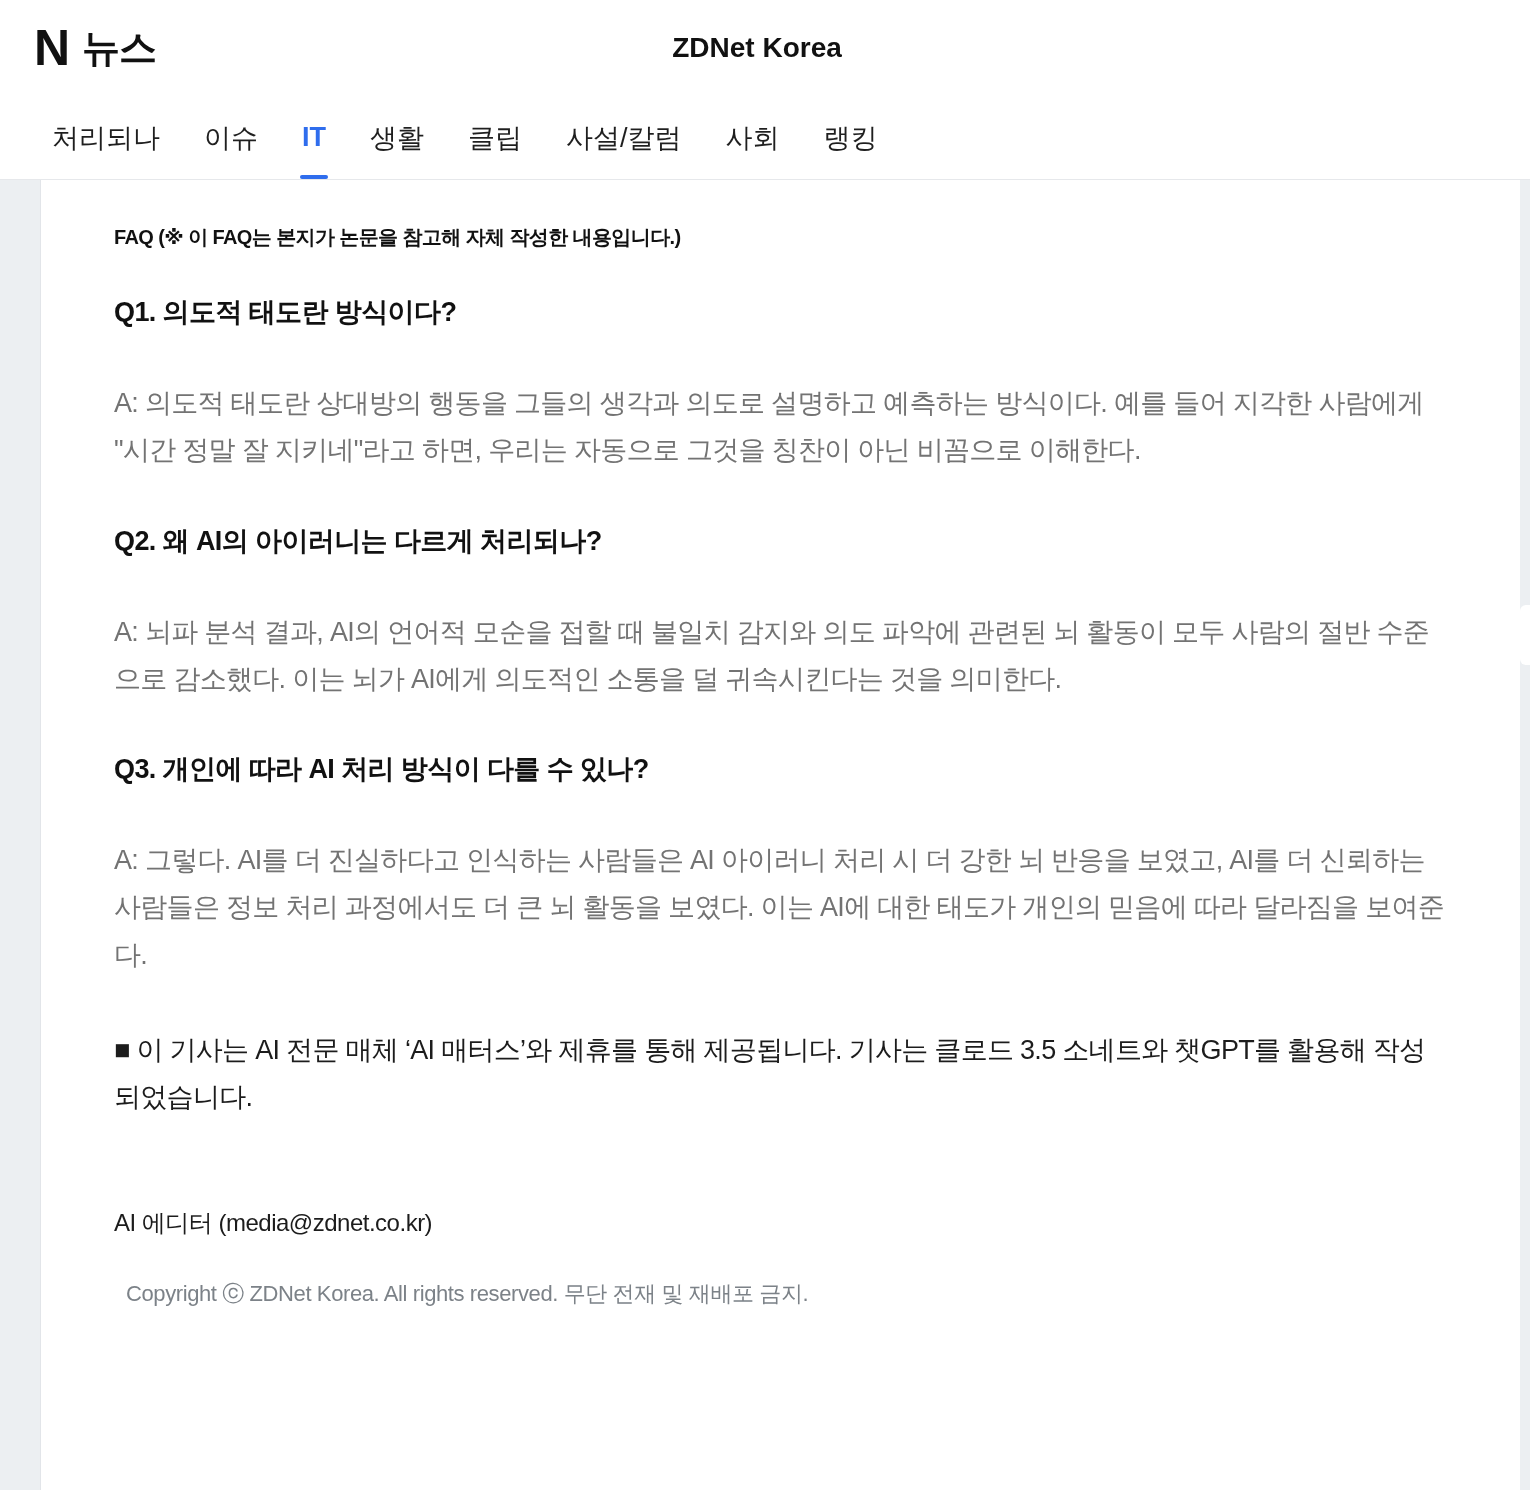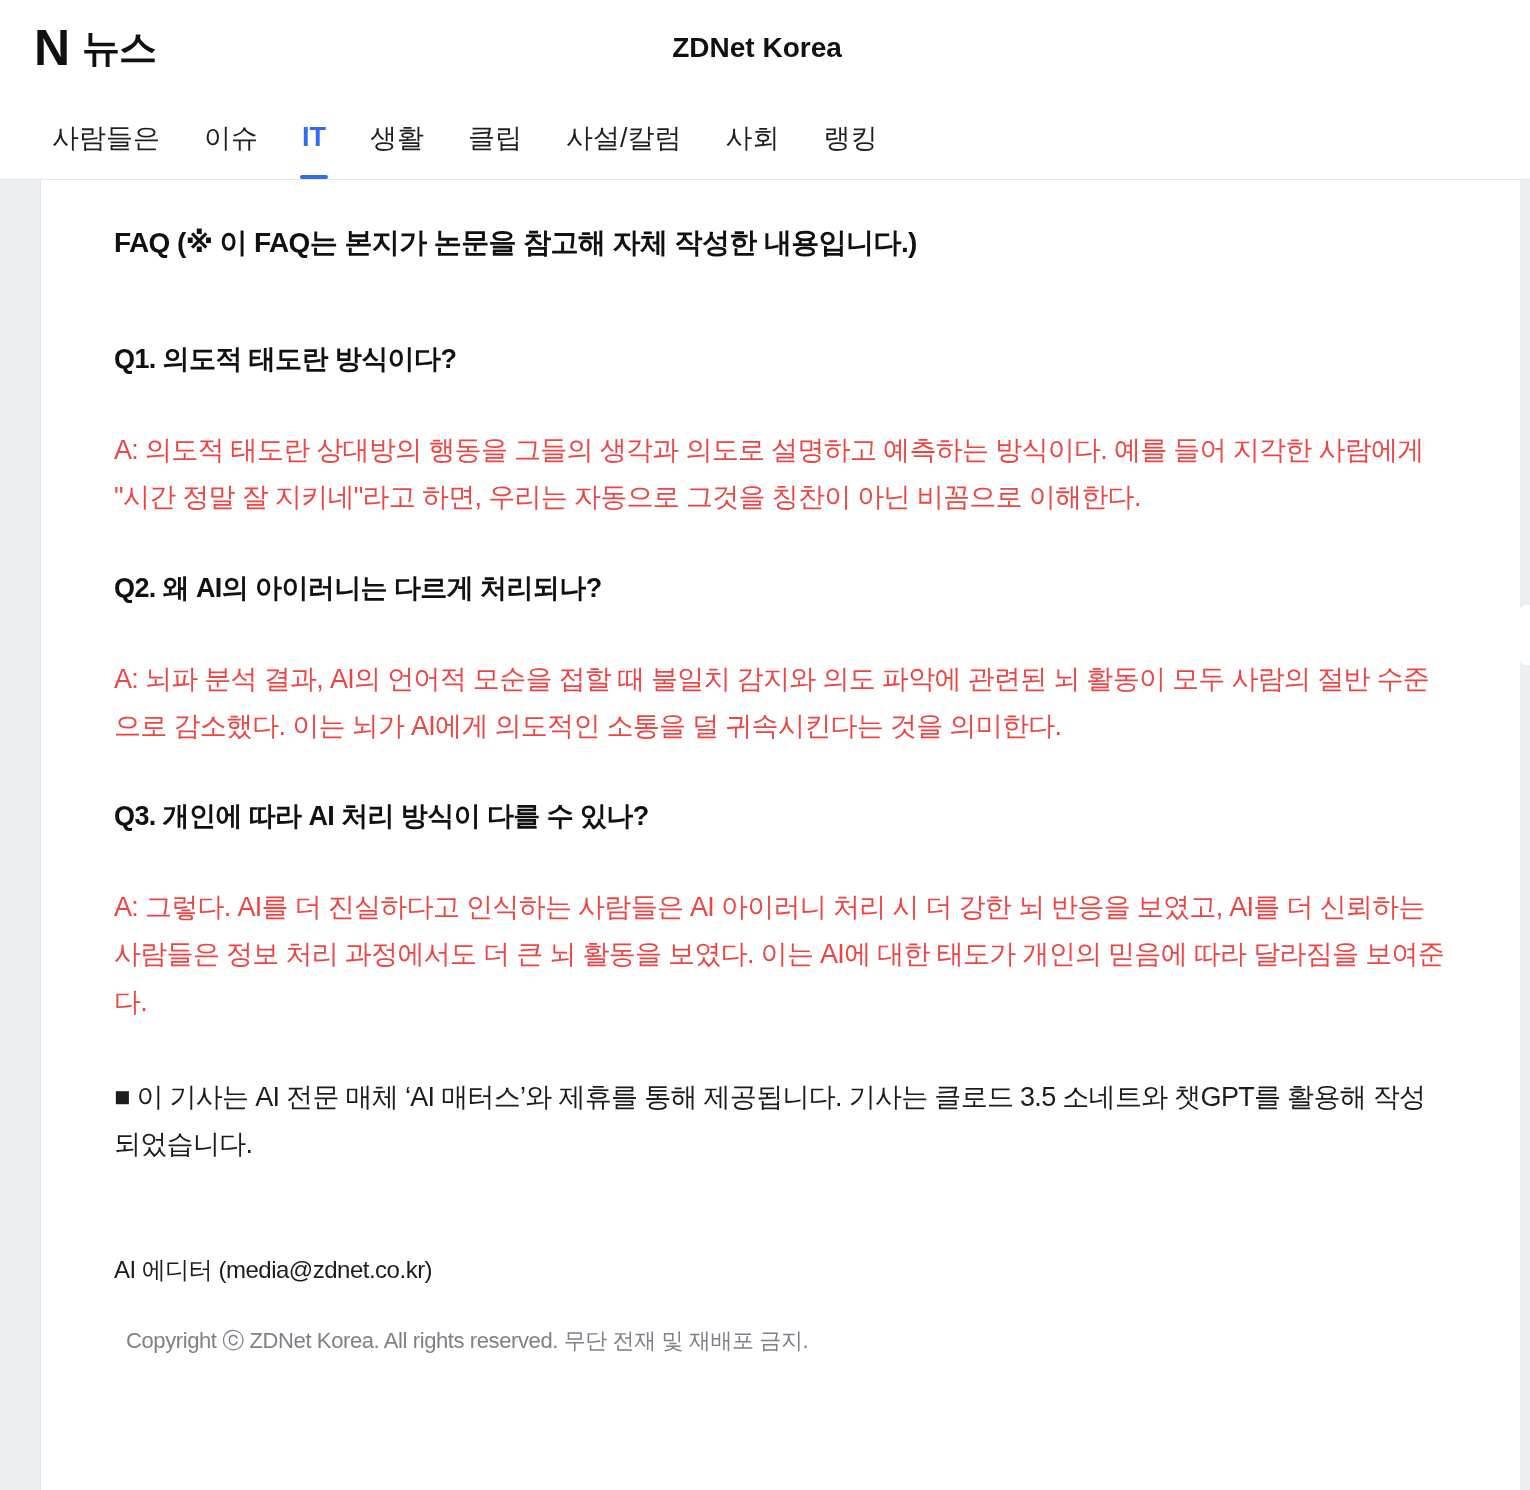--- a/index.html
+++ b/index.html
@@ -113,39 +113,39 @@
   }
   .article-card::before{
     content:"";
     position:absolute;
     left:0; top:0; bottom:0;
     width:1px;
     background:#e2e5e9;
   }
 
   h3.faq-title {
-    font-size: 28px;
-    font-weight: 700;
-    margin: 0 0 79px 0;
+    font-size: 20px;
+    font-weight: 700;
+    margin: 0 0 43px 0;
     letter-spacing: -0.6px;
     color: #111;
   }
   .q {
     font-size: 27px;
     font-weight: 700;
     margin: 0 0 50px 0;
     letter-spacing: -0.6px;
     color: #111;
   }
   .a {
     font-size: 27px;
     line-height: 1.75;
     margin: 0 0 48px 0;
     letter-spacing: -0.7px;
-    color: #ef4444;
+    color: #737373;
     font-weight: 400;
   }
   .note {
     font-size: 27px;
     line-height: 1.75;
     margin: 0 0 86px 0;
     letter-spacing: -0.7px;
     color: #1c1c1c;
   }
   .byline {
@@ -186,21 +186,21 @@
 
 <div class="topbar">
   <div class="brand">
     <span class="brand-logo">N</span>
     <span class="brand-text">뉴스</span>
   </div>
   <div class="press-name">ZDNet Korea</div>
 </div>
 
 <nav class="navbar">
-  <div class="nav-item">사람들은</div>
+  <div class="nav-item">처리되나</div>
   <div class="nav-item">이슈</div>
   <div class="nav-item active">IT</div>
   <div class="nav-item">생활</div>
   <div class="nav-item">클립</div>
   <div class="nav-item">사설/칼럼</div>
   <div class="nav-item">사회</div>
   <div class="nav-item">랭킹</div>
 </nav>
 
 <div class="page-wrap">

